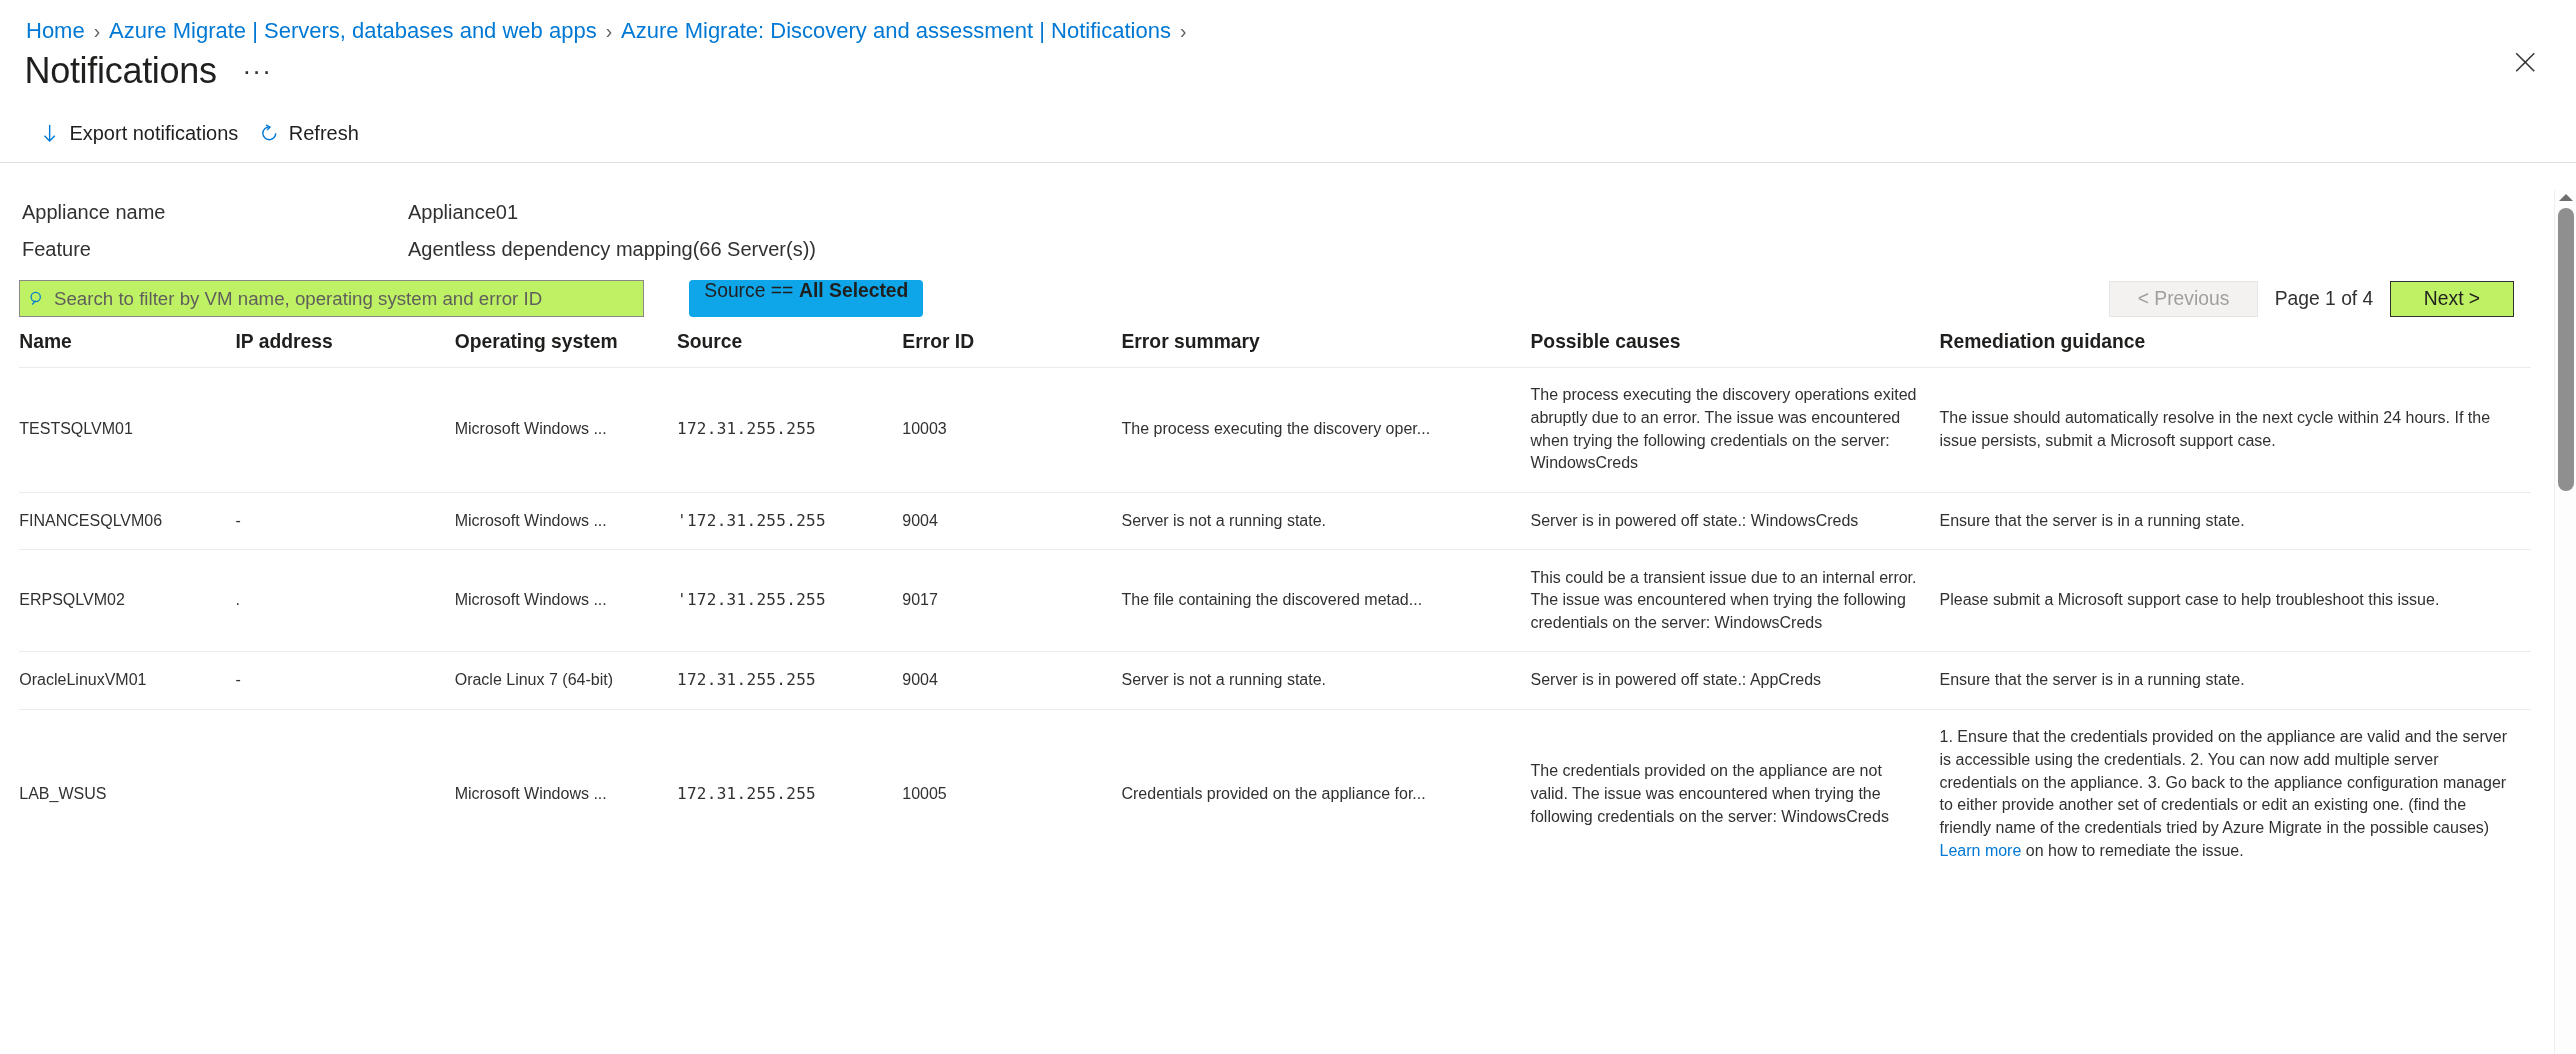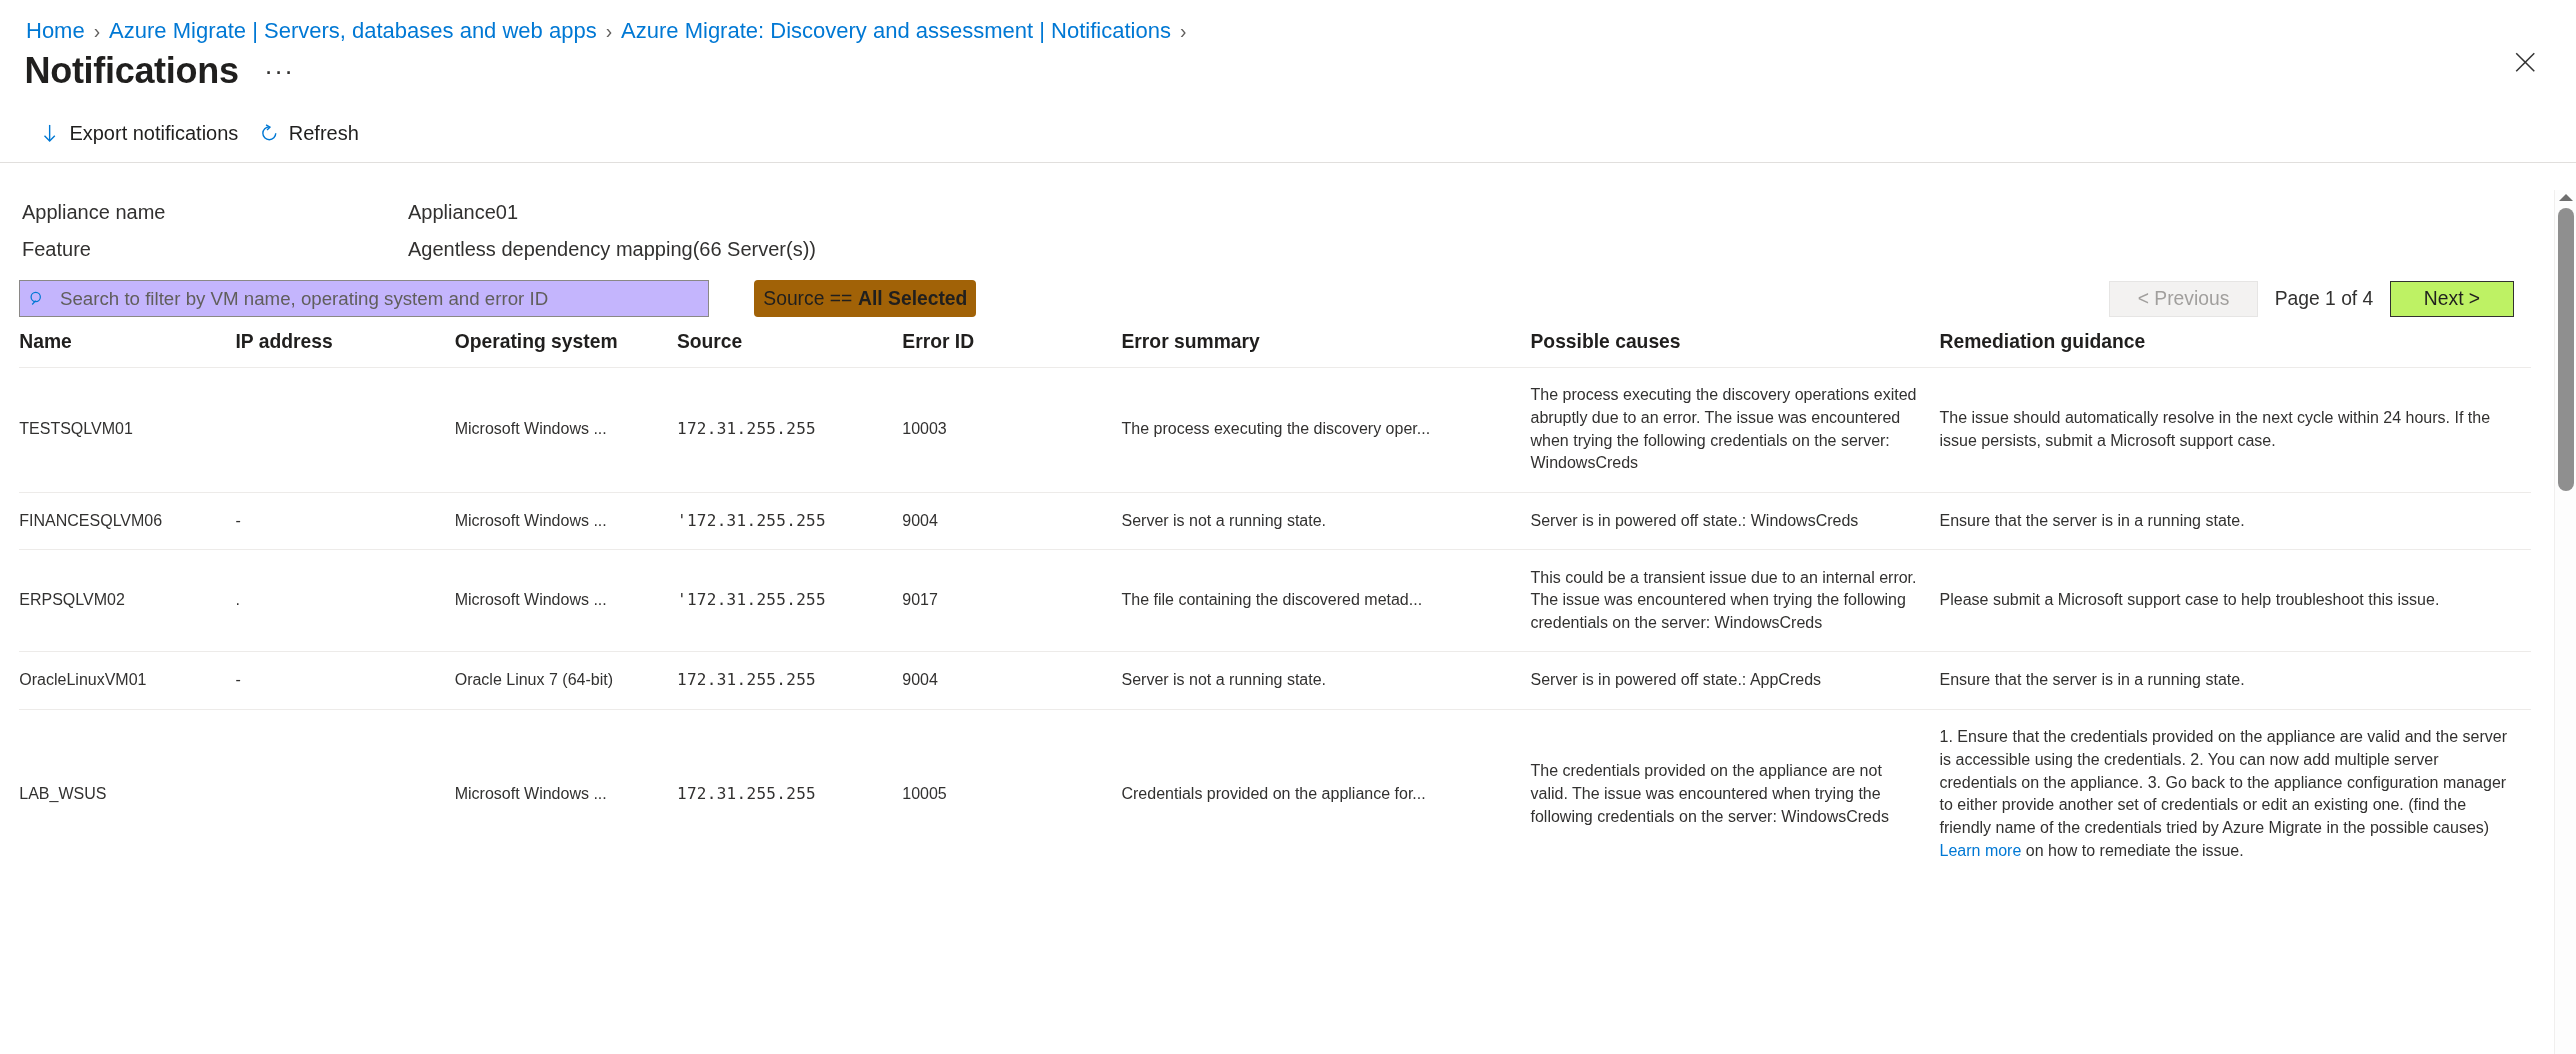--- a/index.html
+++ b/index.html
@@ -39,21 +39,21 @@
   
   .title-row {
     display: flex;
     align-items: center;
     padding: 19.3px 0 0 24.5px;
     position: relative;
     height: 53px;
   }
   .page-title {
     font-size: 36px;
-    font-weight: 700;
+    font-weight: 400;
     letter-spacing: -0.3px;
     color: #201f1e;
     line-height: 1;
     margin: 0;
   }
   .ellipsis-btn {
     margin-left: 19.3px;
     font-size: 26px;
     color: #323130;
     letter-spacing: 1.3px;
@@ -119,47 +119,46 @@
   .filter-bar {
     display: flex;
     align-items: center;
     padding: 15.5px 0 0 19.3px;
     height: 59px;
     position: relative;
   }
   .search-box {
     display: flex;
     align-items: center;
-    width: 690px;
+    width: 625px;
     height: 37px;
     border: 0.6px solid #8a8886;
-    background: #c4b5fd;
+    background: #bef264;
     padding: 0 7.7px;
-    gap: 12px;
+    gap: 6px;
   }
   .search-box .mag { flex: 0 0 auto; display:flex; }
   .search-input {
     border: none;
     outline: none;
     flex: 1;
     font-size: 18.7px;
     font-family: inherit;
     color: #323130;
     background: transparent;
   }
   .search-input::placeholder { color: #605e5c; }
 
   .filter-pill {
     margin-left: 45px;
-    background: #a16207;
+    background: #0ea5e9;
     border-radius: 3.9px;
     height: 37px;
     display: flex;
-    align-items: center;
-    padding: 0 9px;
+    padding: 0 15px;
     font-size: 19.3px;
     color: #201f1e;
     cursor: pointer;
     white-space: nowrap;
     gap: 5.8px;
   }
   .filter-pill .pill-strong { font-weight: 700; }
 
   .pager {
     position: absolute;

